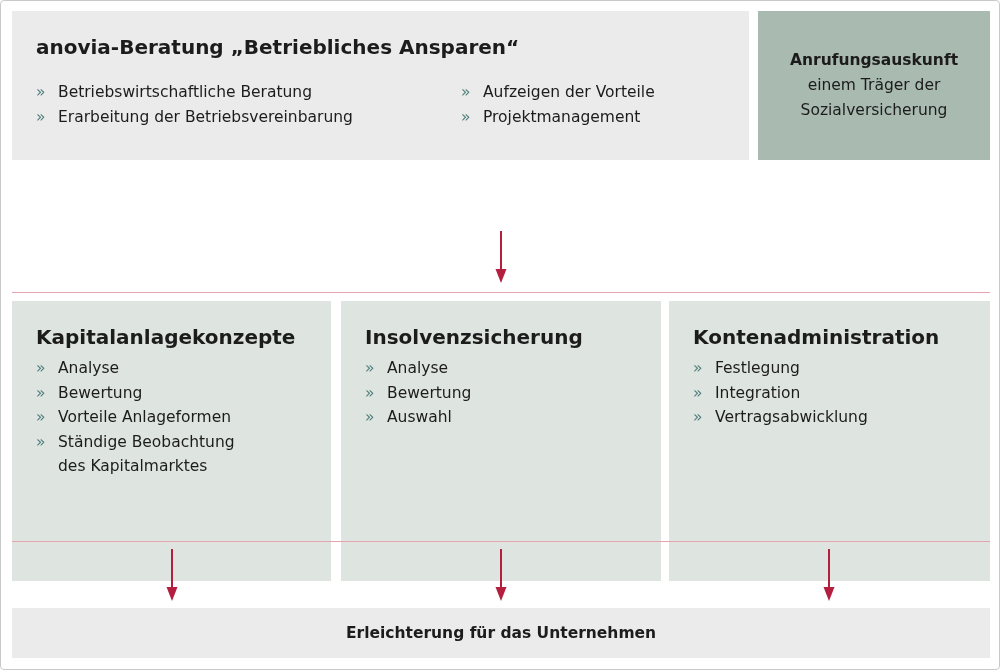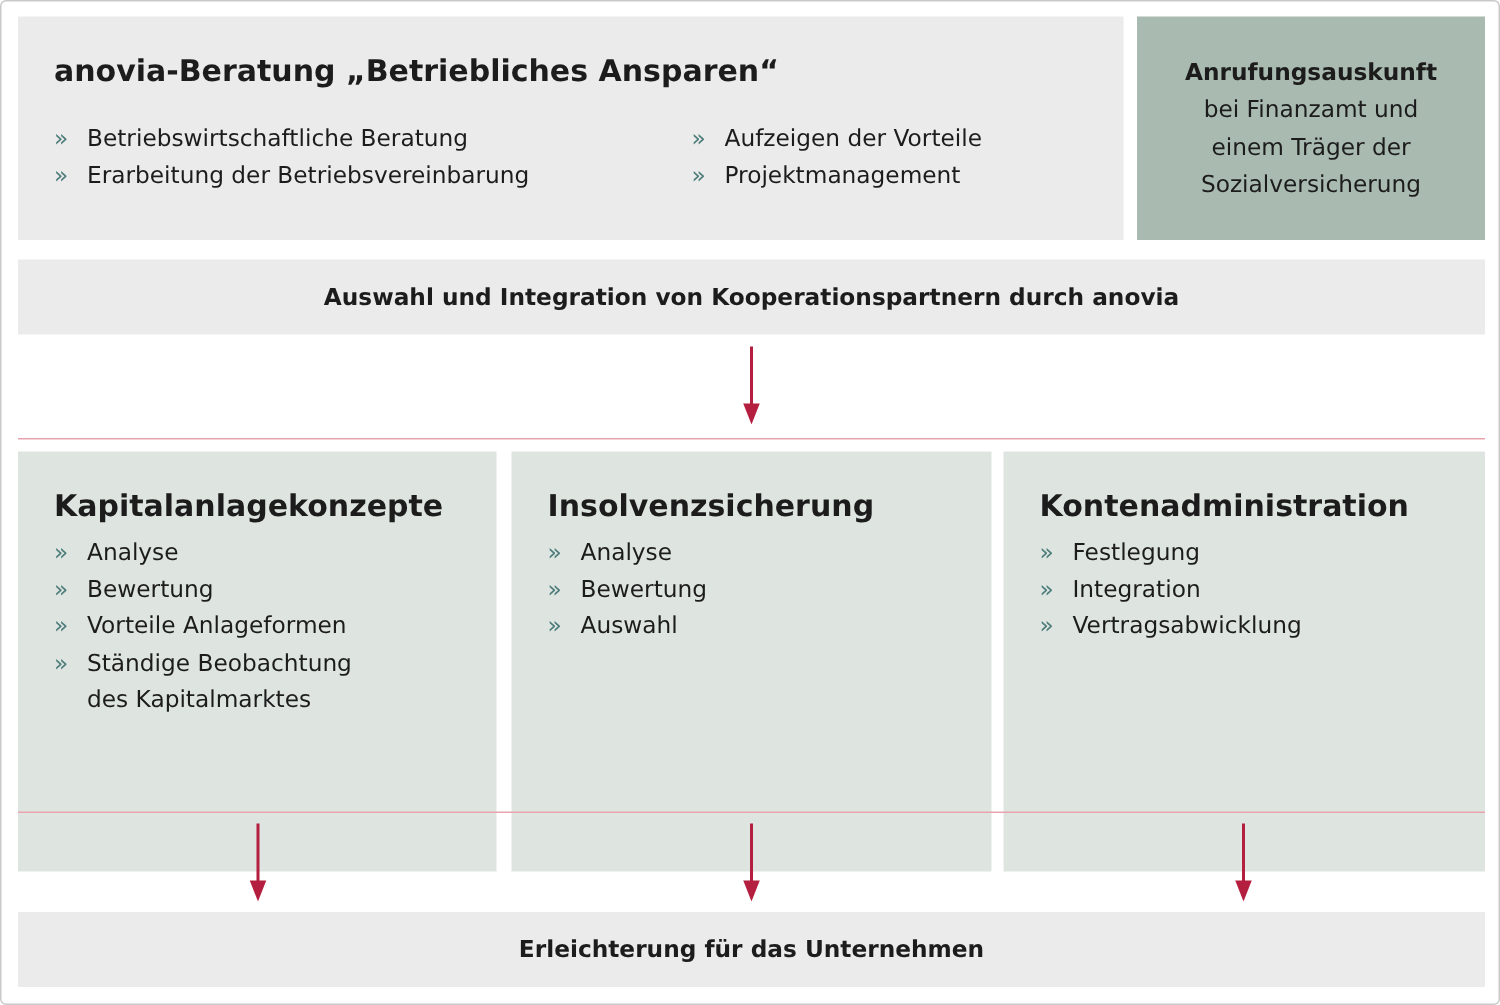--- a/index.html
+++ b/index.html
@@ -126,28 +126,24 @@
         <li>
           <span class="bul">»</span>
           <span class="txt">Projektmanagement</span>
         </li>
       </ul>
     </div>
   </section>
 
   <aside class="abs green-fill top-right">
     <h2 class="box-title">Anrufungsauskunft</h2>
-    <div>bei Finanzamt und</div>
     <div>einem Träger der</div>
     <div>Sozialversicherung</div>
   </aside>
 
-  <div class="abs gray-fill bar banner">
-    <span>Auswahl und Integration von Kooperationspartnern durch anovia</span>
-  </div>
 
   <svg class="abs arrow arrow-top" viewBox="0 0 16 53" aria-hidden="true">
     <line x1="8" y1="1" x2="8" y2="41"></line>
     <polygon points="2.5,39 13.5,39 8,53"></polygon>
   </svg>
 
   <div class="abs divider divider-1"></div>
 
   <section class="abs tint-fill col-box col-box-1">
     <h2 class="box-title">Kapitalanlagekonzepte</h2>

